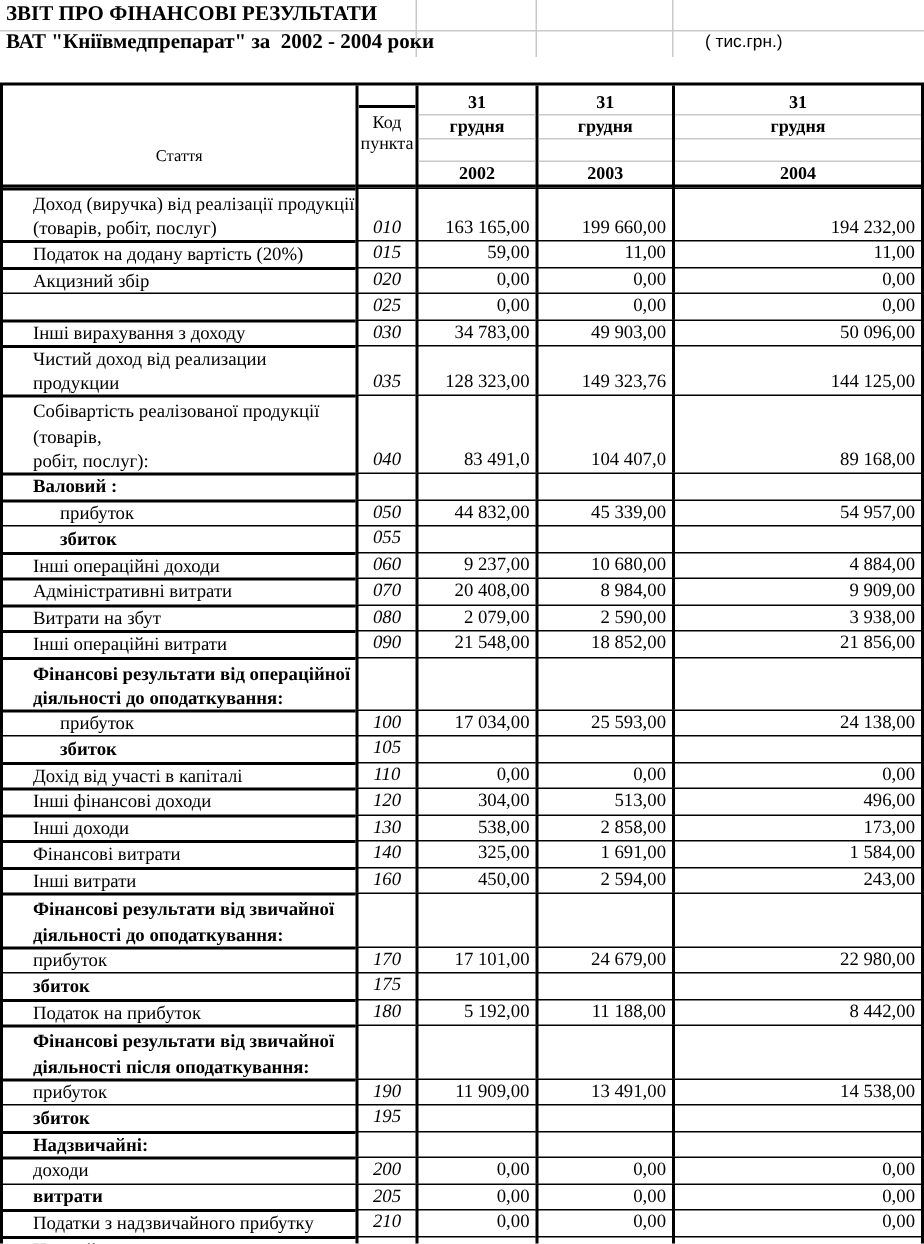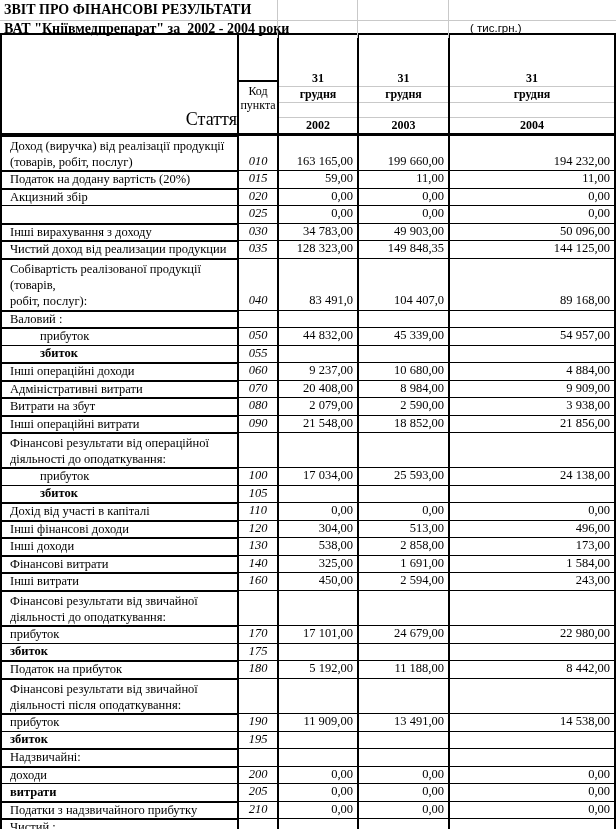--- a/index.html
+++ b/index.html
@@ -1,55 +1,55 @@
 <!DOCTYPE html>
 <html lang="uk"><head>
 <meta charset="utf-8">
 <style>
   html,body{margin:0;padding:0;background:#fff;}
   body{width:616px;height:829px;overflow:hidden;color:#000;
        font-family:"Liberation Serif","DejaVu Serif",serif;}
   .sheet{position:relative;width:616px;height:829px;background:#fff;}
 
   
-  .titles{position:relative;height:33px;}
+  .titles{position:relative;height:55px;}
   .gridv{position:absolute;top:0;height:38px;width:1px;background:#c9c9c9;}
   .gv1{left:277px}.gv2{left:357px}.gv3{left:448px}
   .gridh{position:absolute;top:20px;left:0;width:616px;height:1px;background:#c9c9c9;}
   .title1{position:absolute;top:2px;left:4px;font-weight:bold;font-size:14px;white-space:pre;}
   .title2{position:absolute;top:21px;left:4px;font-weight:bold;font-size:14px;white-space:pre;}
   .unit{position:absolute;top:22px;left:470px;width:165px;font-size:11.5px;
         font-family:"Liberation Sans","DejaVu Sans",sans-serif;}
 
   
   table.report{border-collapse:separate;border-spacing:0;table-layout:fixed;
                width:616px;border:2px solid #000;}
   col.c-label{width:235px}col.c-code{width:40px}
   col.c-v1{width:80px}col.c-v2{width:91px}col.c-v3{width:166px}
   th,td{box-sizing:border-box;padding:0;overflow:hidden;font-weight:normal;}
   .bL{border-left:2px solid #000;}
 
   
   tr.hdr th{height:62px;vertical-align:bottom;border-bottom:2px solid #000;}
-  .h-article{text-align:right;font-size:18px;padding-bottom:3px;}
-  .h-code{position:relative;height:66px;margin-top:32px;}
+  .h-article{text-align:center;font-size:11px;padding-bottom:13px;}
+  .h-code{position:relative;height:66px;}
   .code-box{position:absolute;left:0;right:0;top:13px;bottom:0;border-top:2px solid #000;
             text-align:center;font-size:12px;line-height:14px;padding-top:2px;}
   .h-date{display:flex;flex-direction:column;height:62px;text-align:center;font-size:12px;font-weight:bold;}
   .h-date .sub{height:15.5px;line-height:15px;}
   .h-date .sub + .sub{border-top:1px solid #c9c9c9;}
 
   
   tr.single{height:17.2px;}
   tr.tall{height:34.4px;}
   td{font-size:12.5px;border-top:1px solid #000;}
-  td.label{padding-left:8px;text-align:left;vertical-align:middle;line-height:15.5px;border-top:2px solid #000;}
+  td.label{padding-left:20px;text-align:left;vertical-align:middle;line-height:15.5px;border-top:2px solid #000;}
   tr.thin td.label{border-top:1px solid #000;font-weight:bold;}
   td.label.indent{padding-left:38px;}
-  td.label.bold{font-weight:normal;}
+  td.label.bold{font-weight:bold;}
   tr.tall td.label{vertical-align:top;padding-top:1px;line-height:16.2px;}
   td.code{text-align:center;vertical-align:bottom;line-height:15.5px;padding-bottom:1px;font-style:italic;}
   td.val{text-align:right;padding-right:4px;vertical-align:bottom;line-height:15.5px;padding-bottom:1px;}
 </style>
 </head>
 <body>
 
 <div class="sheet">
 
   <div class="titles">
@@ -155,21 +155,21 @@
           <td class="val bL">34 783,00</td>
           <td class="val bL">49 903,00</td>
           <td class="val bL">50 096,00</td>
         </tr>
         <tr class="single">
           <td class="label">
             <div>Чистий доход  від реализации продукции</div>
           </td>
           <td class="code bL">035</td>
           <td class="val bL">128 323,00</td>
-          <td class="val bL">149 848,35</td>
+          <td class="val bL">149 323,76</td>
           <td class="val bL">144 125,00</td>
         </tr>
         <tr class="tall">
           <td class="label">
             <div>Собівартість реалізованої продукції (товарів,</div>
             <div>робіт, послуг):</div>
           </td>
           <td class="code bL">040</td>
           <td class="val bL">83 491,0</td>
           <td class="val bL">104 407,0</td>

